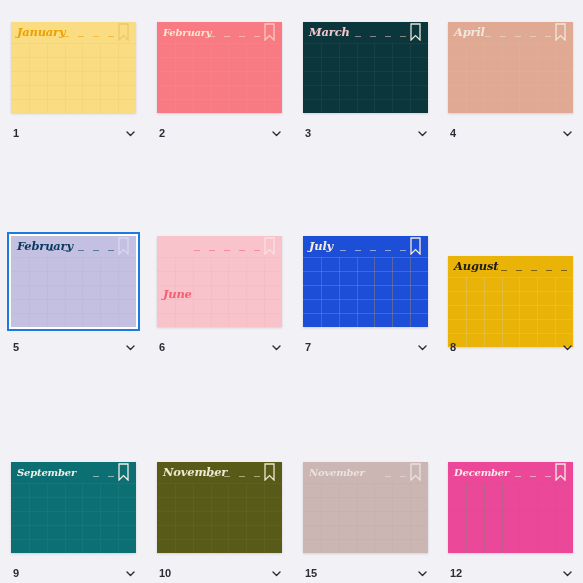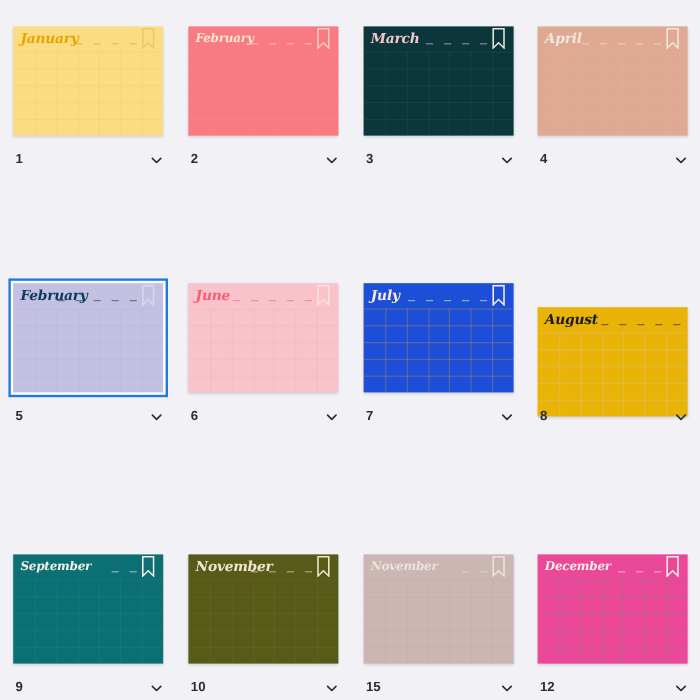--- a/index.html
+++ b/index.html
@@ -357,21 +357,21 @@
             <div class="vline" style="left: 42.8571%;"></div>
             <div class="vline" style="left: 57.1429%;"></div>
             <div class="vline" style="left: 71.4286%;"></div>
             <div class="vline" style="left: 85.7143%;"></div>
             <div class="hline" style="top: 0%;"></div>
             <div class="hline" style="top: 20%;"></div>
             <div class="hline" style="top: 40%;"></div>
             <div class="hline" style="top: 60%;"></div>
             <div class="hline" style="top: 80%;"></div>
           </div>
-          <div class="month" style="color: rgb(244, 96, 111);">June</div>
+          <div class="month" style="color: rgb(244, 96, 111); margin-top: 48px;">June</div>
           <div class="dashes" style="color: rgb(244, 96, 111); right: 22px;">
             <span class="dash"></span>
             <span class="dash"></span>
             <span class="dash"></span>
             <span class="dash"></span>
             <span class="dash"></span>
           </div>
           <div class="bookmark">
             <svg viewBox="0 0 11 18" xmlns="http://www.w3.org/2000/svg">
               <path d="M1 1 H10 V17 L5.5 12.6 L1 17 Z" fill="none" stroke="#fbe0e4" stroke-width="1.3" stroke-linejoin="miter"></path>

